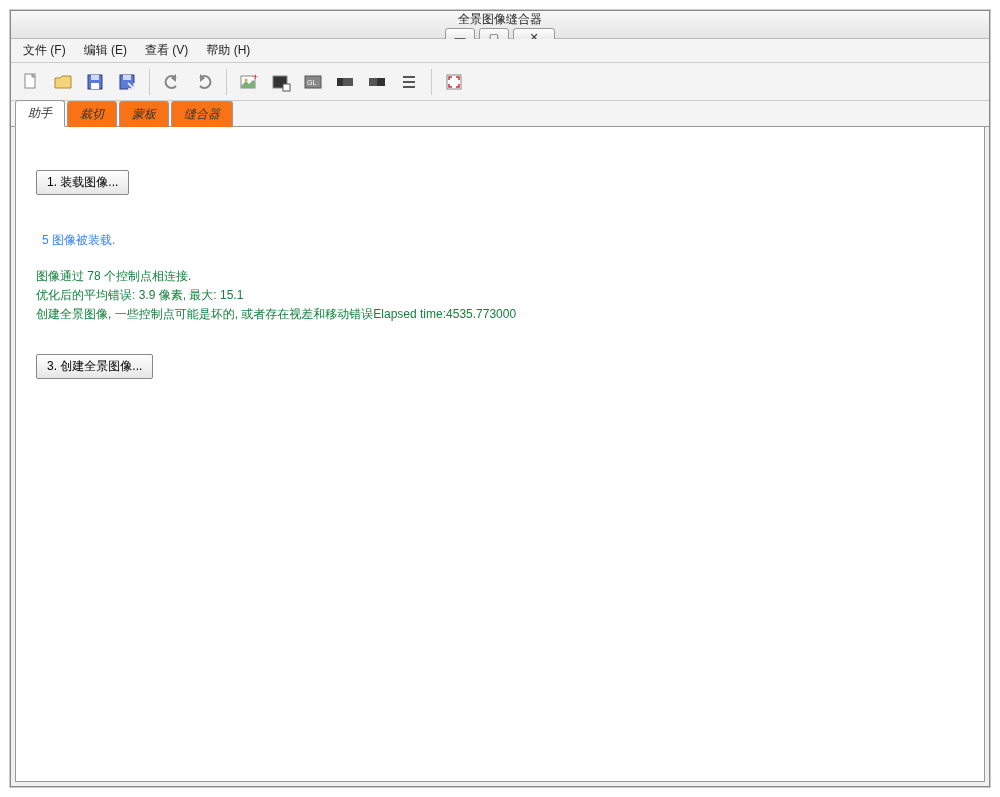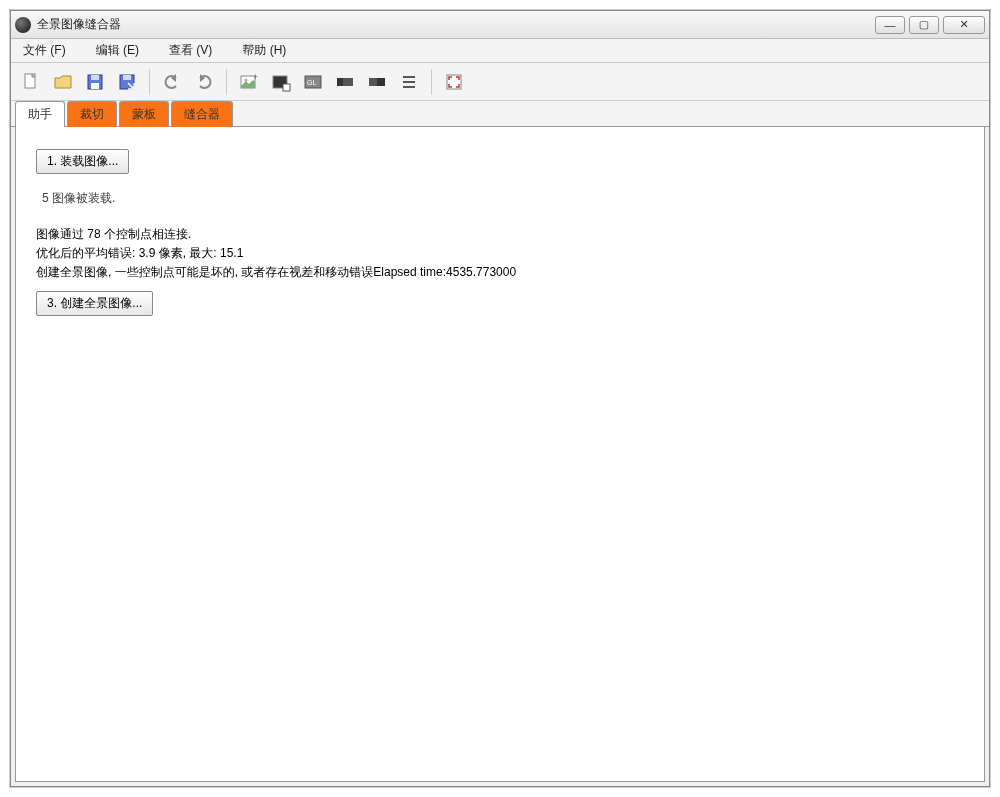--- a/index.html
+++ b/index.html
@@ -18,20 +18,21 @@
   flex-direction: column;
   box-shadow: 0 0 0 1px #ccc;
 }
 .titlebar {
   height: 28px;
   background: linear-gradient(to bottom, #f8f8f8, #e4e4e4);
   border-bottom: 1px solid #bbb;
   display: flex;
   align-items: center;
   padding: 0 4px;
+  flex-direction: column;
 }
 .titlebar .app-icon {
   width: 16px; height: 16px;
   border-radius: 50%;
   background: radial-gradient(circle at 35% 35%, #777, #111);
   margin-right: 6px;
 }
 .titlebar .title-text { color: #222; }
 .titlebar .spacer { flex: 1; }
 .win-btns { display: flex; gap: 4px; }
@@ -44,21 +45,21 @@
   font-size: 11px; color: #333;
   cursor: pointer;
 }
 .win-btn.close { width: 42px; }
 .menubar {
   height: 24px;
   background: #f4f4f4;
   border-bottom: 1px solid #ccc;
   display: flex; align-items: center;
   padding: 0 4px;
-  gap: 14px;
+  gap: 2px;
 }
 .menu-item {
   padding: 3px 8px;
   color: #222;
   cursor: pointer;
 }
 .toolbar {
   height: 38px;
   background: #f4f4f4;
   border-bottom: 1px solid #ccc;
@@ -75,23 +76,24 @@
 .tbtn svg { width: 20px; height: 20px; }
 .tsep {
   width: 1px; height: 26px;
   background: #ccc;
   margin: 0 4px;
 }
 .tabbar {
   height: 26px;
   background: #f4f4f4;
   display: flex;
-  align-items: center;
+  align-items: flex-end;
   padding: 0 4px;
   border-bottom: 1px solid #999;
+  font-style: italic;
 }
 .tab {
   padding: 4px 12px;
   border: 1px solid #999;
   border-bottom: none;
   background: #f97316;
   margin-right: 2px;
   margin-bottom: -1px;
   cursor: pointer;
   border-radius: 3px 3px 0 0;
@@ -112,29 +114,29 @@
   padding: 20px 20px;
 }
 .step-btn {
   display: inline-block;
   padding: 3px 10px;
   border: 1px solid #888;
   background: linear-gradient(to bottom, #fff, #e6e6e6);
   border-radius: 2px;
   cursor: pointer;
   color: #000;
-  margin: 2px 0;
+  margin: 23px 0;
 }
 .status-text {
   margin: 14px 0 18px 6px;
-  color: #404040;
+  color: #3b82f6;
 }
 .info-block {
   margin: 10px 0 6px 0;
-  color: #000000;
+  color: #15803d;
   line-height: 1.6;
 }
 </style>
 </head>
 <body>
 
 <div class="window">
 
   <div class="titlebar">
     <div class="app-icon"></div>

